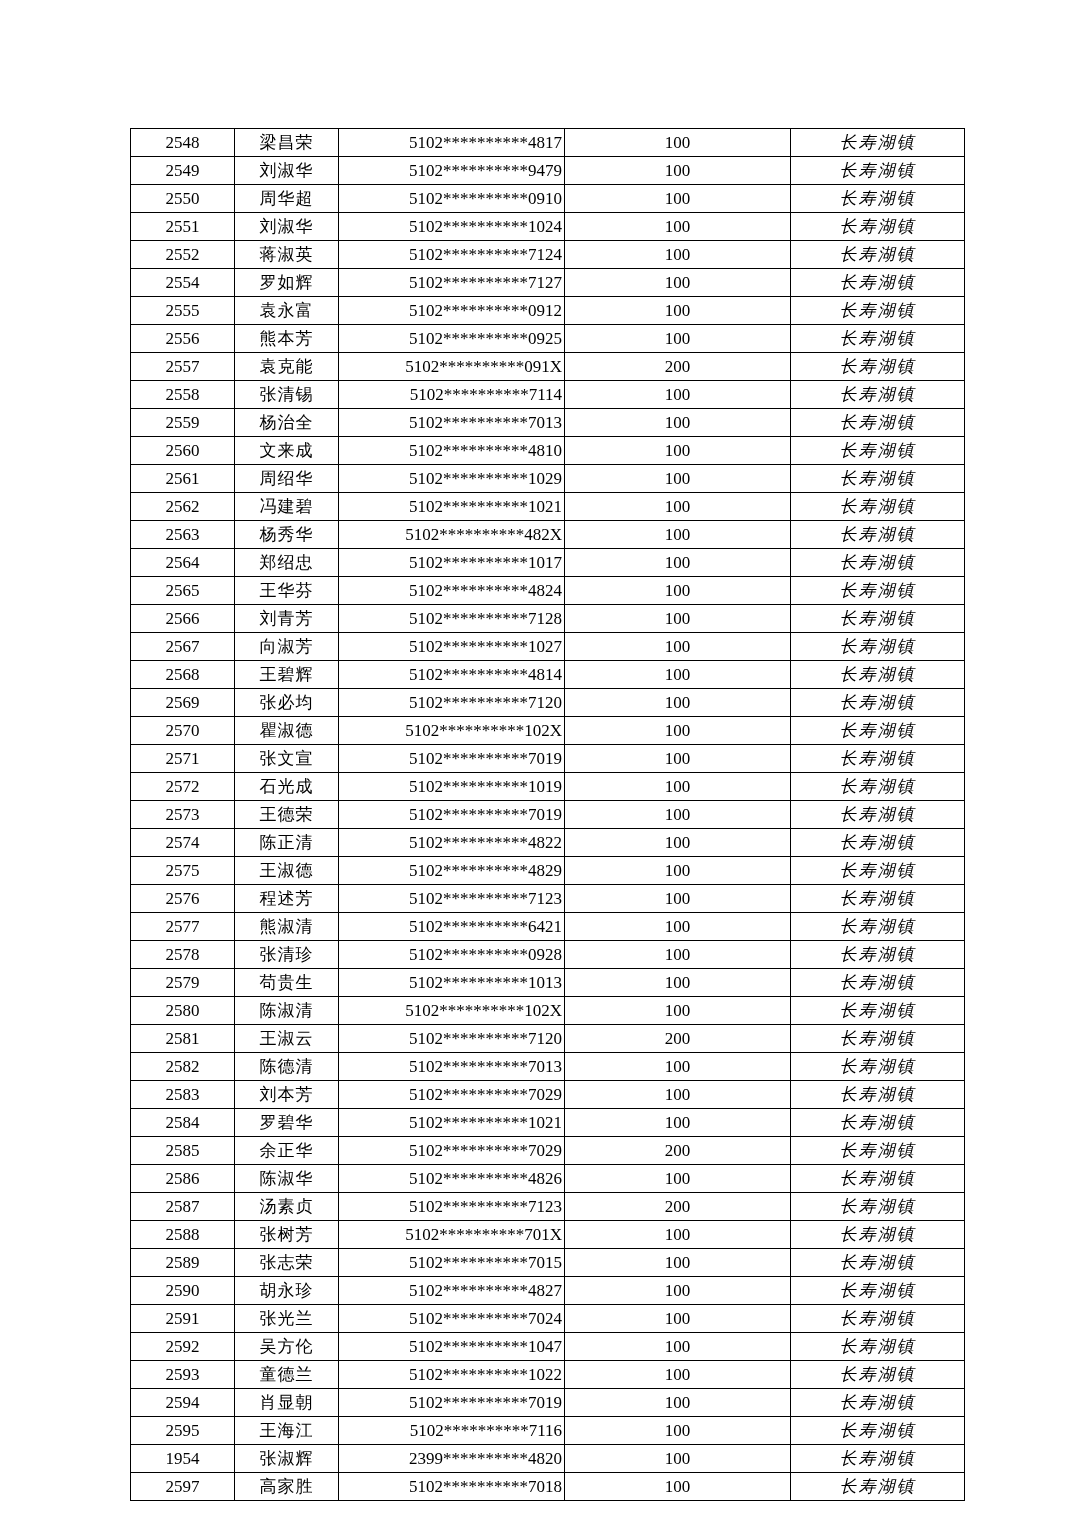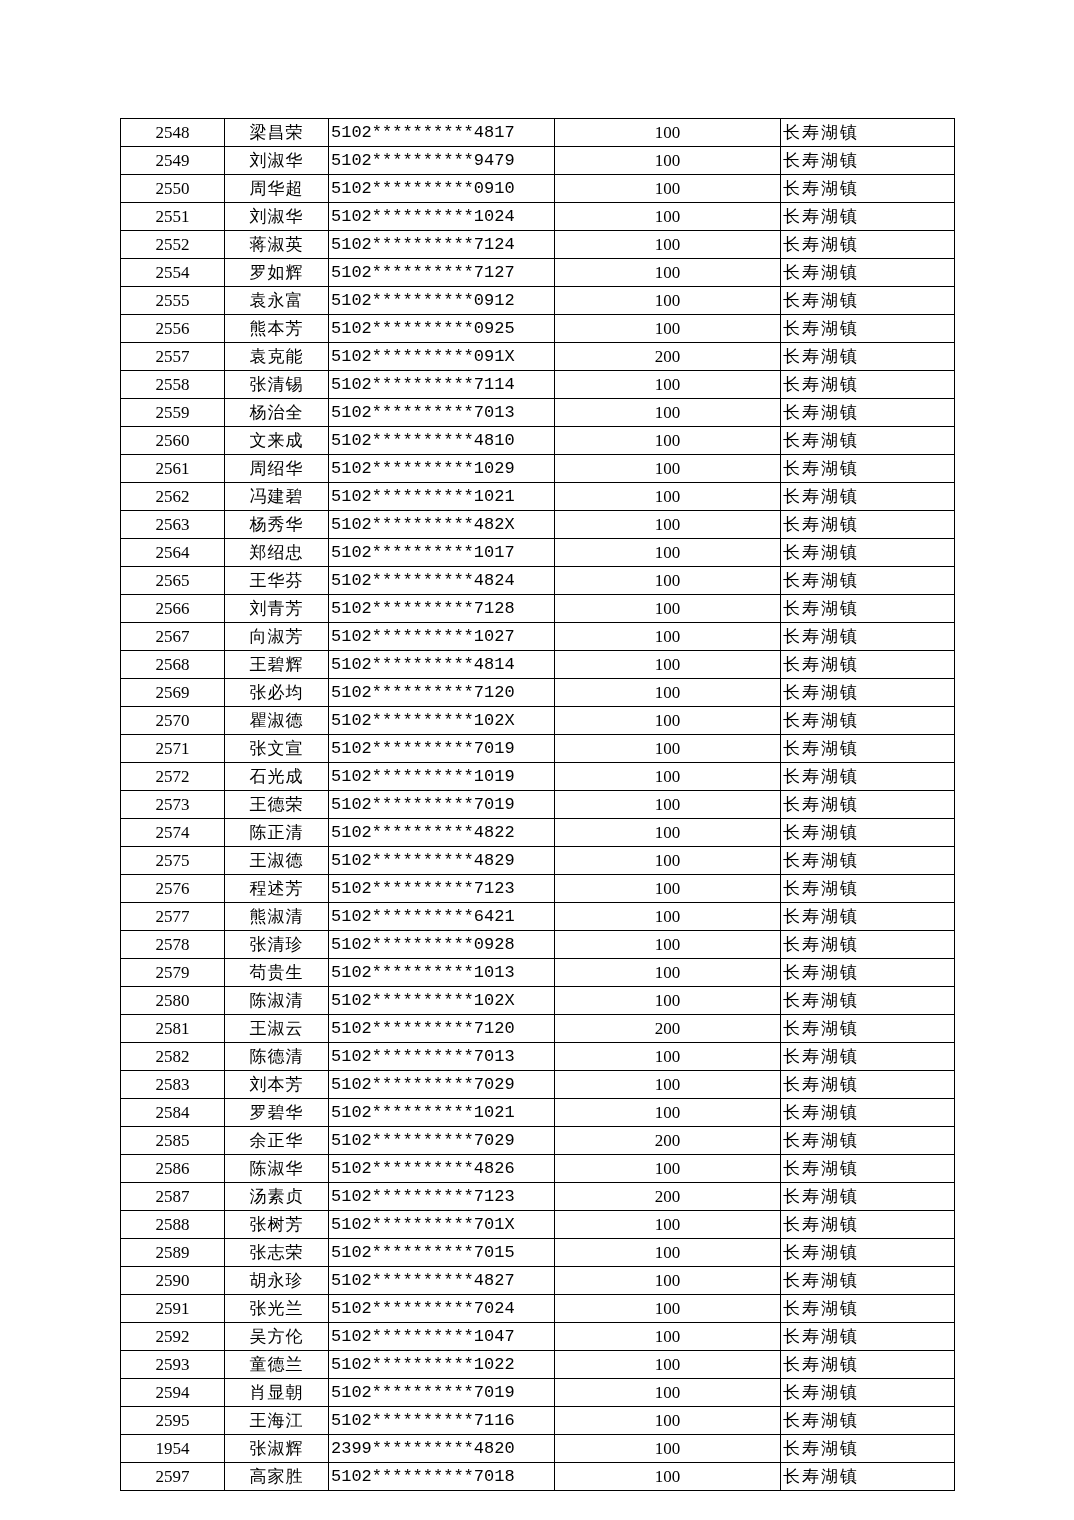--- a/index.html
+++ b/index.html
@@ -18,42 +18,42 @@
     box-sizing: border-box;
     width: 1074px;
     height: 1520px;
     padding: 118px 120px 0 120px;
     position: relative;
   }
   table.roster {
     border-collapse: collapse;
     table-layout: fixed;
     width: 834px;
-    margin: 0;
+    margin: 10px;
   }
   table.roster td {
     border: 1px solid #000000;
     height: 27px;
     line-height: 25px;
     padding: 0 2px;
     font-size: 17px;
     overflow: hidden;
     white-space: nowrap;
   }
   col.c-seq   { width: 104px; }
   col.c-name  { width: 104px; }
   col.c-id    { width: 226px; }
   col.c-amt   { width: 226px; }
   col.c-town  { width: 174px; }
 
   td.seq  { text-align: center; font-family: "Liberation Serif", serif; }
   td.name { text-align: center; letter-spacing: 1px; }
-  td.id   { text-align: left; padding-left: 6px; font-family: Liberation Mono, monospace; letter-spacing: 0px; }
+  td.id   { text-align: right; padding-left: 6px; font-family: Liberation Serif, serif; letter-spacing: 0px; }
   td.amt  { text-align: center; font-family: "Liberation Serif", serif; }
-  td.town { letter-spacing: 2px; }
+  td.town { text-align: center; letter-spacing: 2px; font-style: italic; }
 
   .footer {
     position: absolute;
     left: 0;
     right: 0;
     top: 1528px;
     text-align: center;
     font-size: 17px;
     letter-spacing: 1px;
   }

